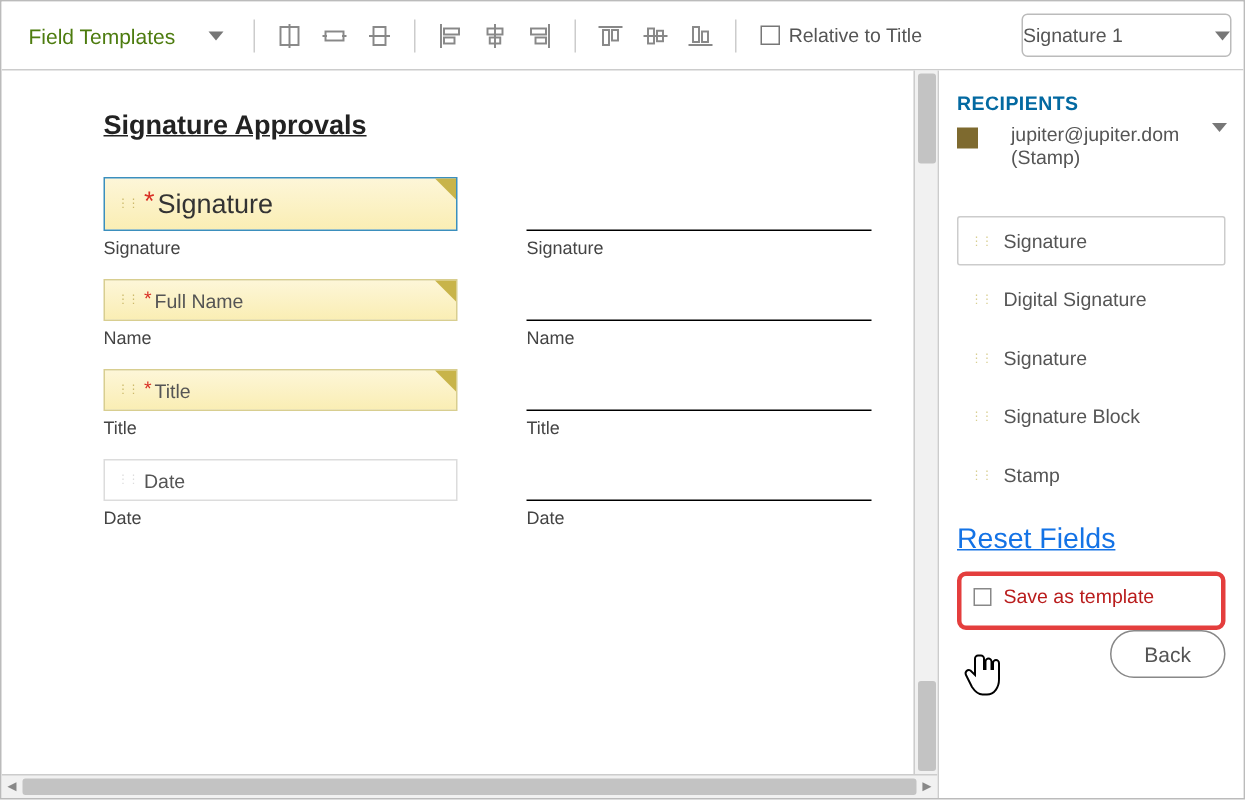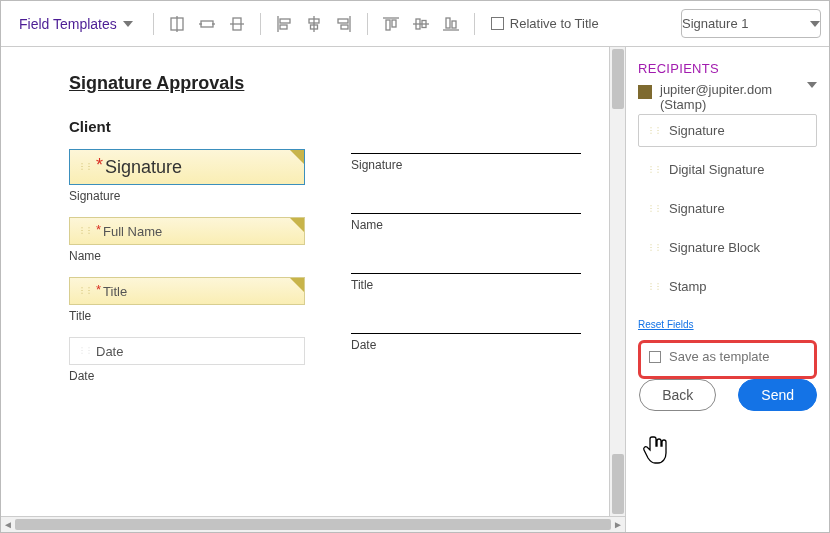--- a/index.html
+++ b/index.html
@@ -1,20 +1,20 @@
 <!DOCTYPE html>
 <html><head>
 <meta charset="utf-8">
 <style>
   * { box-sizing: border-box; margin: 0; padding: 0; }
   body { font-family: -apple-system, "Segoe UI", Arial, sans-serif; font-size: 13px; color: #333; background: #fff; width: 830px; height: 533px; overflow: hidden; position: relative; border: 1px solid #bbb; }
   
   
   .toolbar { height: 46px; border-bottom: 1px solid #ccc; display: flex; align-items: center; padding: 0 8px; gap: 4px; background: #fff; }
-  .ft-dropdown { padding: 6px 10px; display: flex; align-items: center; gap: 6px; font-size: 14px; color: #4c1d95; cursor: pointer; }
+  .ft-dropdown { padding: 6px 10px; display: flex; align-items: center; gap: 22px; font-size: 14px; color: #4d7c0f; cursor: pointer; }
   .tb-icon { width: 26px; height: 26px; display: inline-flex; align-items: center; justify-content: center; cursor: pointer; }
   .tb-sep { width: 1px; height: 22px; background: #ccc; margin: 0 6px; }
   .tb-check { display: flex; align-items: center; gap: 6px; font-size: 13px; color: #555; margin-left: 6px; cursor: pointer; }
   .tb-check .box { width: 13px; height: 13px; border: 1.5px solid #777; }
   .sig-select { margin-left: auto; border: 1px solid #bbb; border-radius: 4px; padding: 6px 0; display: flex; align-items: center; gap: 30px; font-size: 13px; color: #555; cursor: pointer; min-width: 140px; justify-content: space-between; }
   
   
   .main-area { display: flex; height: calc(100% - 46px); }
   .canvas-zone { flex: 1; display: flex; flex-direction: column; }
   .canvas-scroll { flex: 1; overflow: auto; position: relative; padding-left: 40px; }
@@ -44,35 +44,35 @@
   .hscroll .thumb { position:absolute; left:14px; right:14px; top:2px; bottom:2px; background:#c3c3c3; border-radius:2px; }
   .hscroll .arr { position:absolute; top:0; bottom:0; width:14px; display:flex; align-items:center; justify-content:center; color:#888; font-size:10px; }
   .hscroll .arr.l { left:0; } .hscroll .arr.r { right:0; }
   
   
   .vscroll { width: 16px; background:#f1f1f1; border-left:1px solid #ccc; display:flex; flex-direction:column; }
   .vscroll .vthumb { margin:2px; width:12px; background:#c3c3c3; border-radius:2px; }
   
   
   .side { width: 204px; border-left:1px solid #ccc; background:#fff; padding: 10px 12px 0 12px; display:flex; flex-direction:column; position:relative; }
-  .side .sec-head { font-size:13px; font-weight:normal; color:#a21caf; margin: 4px 0 6px 0; letter-spacing:0.3px; }
-  .recipient { display:flex; align-items:flex-start; gap:8px; font-size:13px; color:#555; cursor:pointer; margin-bottom:2px; }
+  .side .sec-head { font-size:13px; font-weight:bold; color:#0369a1; margin: 4px 0 6px 0; letter-spacing:0.3px; }
+  .recipient { display:flex; align-items:flex-start; gap:22px; font-size:13px; color:#555; cursor:pointer; margin-bottom:32px; }
   .recipient .sw { width:14px; height:14px; background:#7e6a2f; margin-top:3px; flex-shrink:0; }
   .recipient .chev { margin-left:auto; color:#777; }
   
   .panel-head { display:flex; align-items:center; justify-content:space-between; border-top:1px solid #eee; padding:10px 0 8px 0; font-size:15px; font-weight:600; color:#444; cursor:pointer; }
   .field-list { display:flex; flex-direction:column; gap:6px; padding-bottom:10px; }
   .field-item { border:1px solid transparent; padding:8px 8px; font-size:13px; color:#555; display:flex; align-items:center; gap:8px; cursor:grab; border-radius:2px; }
   .field-item .dots { color:#d8ce90; font-size:8px; line-height:4px; letter-spacing:-1px; }
   .field-item.sel { border:1px solid #ccc; background:#fff; }
   
-  .reset { color:#1473e6; text-decoration:underline; font-size:10px; margin:6px 0 10px 0; cursor:pointer; align-self:flex-start; }
+  .reset { color:#1473e6; text-decoration:underline; font-size:19px; margin:6px 0 10px 0; cursor:pointer; align-self:flex-start; }
   
   .save-temp-wrap { border:3px solid #e43e3d; border-radius:6px; padding:6px 8px 12px 8px; margin-bottom: -6px; position:relative; }
-  .save-temp { display:flex; align-items:center; gap:8px; color:#737373; font-size:13px; cursor:pointer; }
+  .save-temp { display:flex; align-items:center; gap:8px; color:#b91c1c; font-size:13px; cursor:pointer; }
   .save-temp .box { width:12px; height:12px; border:1.5px solid #888; }
   
   .btns { display:flex; gap:22px; justify-content:flex-end; margin-top:6px; margin-bottom:10px; }
   .btn { border-radius:20px; padding:7px 22px; font-size:14px; cursor:pointer; text-align:center; }
   .btn.back { border:1.5px solid #888; color:#555; background:#fff; }
   .btn.send { background:#1473e6; color:#fff; border:1.5px solid #1473e6; }
   .save-prog { color:#1473e6; font-size:13px; text-align:right; cursor:pointer; margin-bottom:10px; }
   
   
   .hand { position:absolute; width:30px; height:34px; pointer-events:none; }
@@ -167,21 +167,20 @@
 </div>
 
 <div class="main-area">
   <div class="canvas-zone">
     <div style="flex:1; display:flex;">
       <div class="canvas-scroll">
         <div class="canvas">
           <div class="doc-title">Signature Approvals</div>
           <div class="cols">
             <div class="col">
-              <div class="col-head">Client</div>
               <div class="field sig">
                 <span class="grip">⋮⋮</span>
                 <span class="req">*</span>
                 <span>Signature</span>
                 <span class="corner"></span>
               </div>
               <div class="lbl">Signature</div>
               <div class="field">
                 <span class="grip">⋮⋮</span>
                 <span class="req">*</span>
@@ -262,21 +261,20 @@
     </div>
     <a class="reset">Reset Fields</a>
     <div class="save-temp-wrap">
       <div class="save-temp">
         <span class="box"></span>
         <span>Save as template</span>
       </div>
     </div>
     <div class="btns">
       <div class="btn back">Back</div>
-      <div class="btn send">Send</div>
     </div>
 
     <div class="hand" style="left:16px; top:386px;">
       <svg viewBox="0 0 30 34">
           <path d="M12 4c1 0 2 1 2 2v7h1V8c0-1 1-2 2-2s2 1 2 2v5h1V9c0-1 1-2 2-2s2 1 2 2v11c0 5-3 10-8 10h-3c-3 0-5-2-7-5l-4-8c-1-2 1-4 3-3l3 3V6c0-1 1-2 2-2z" fill="#fff" stroke="#000" stroke-width="1.3"></path>
         </svg>
     </div>
   </div>
 </div>
 

